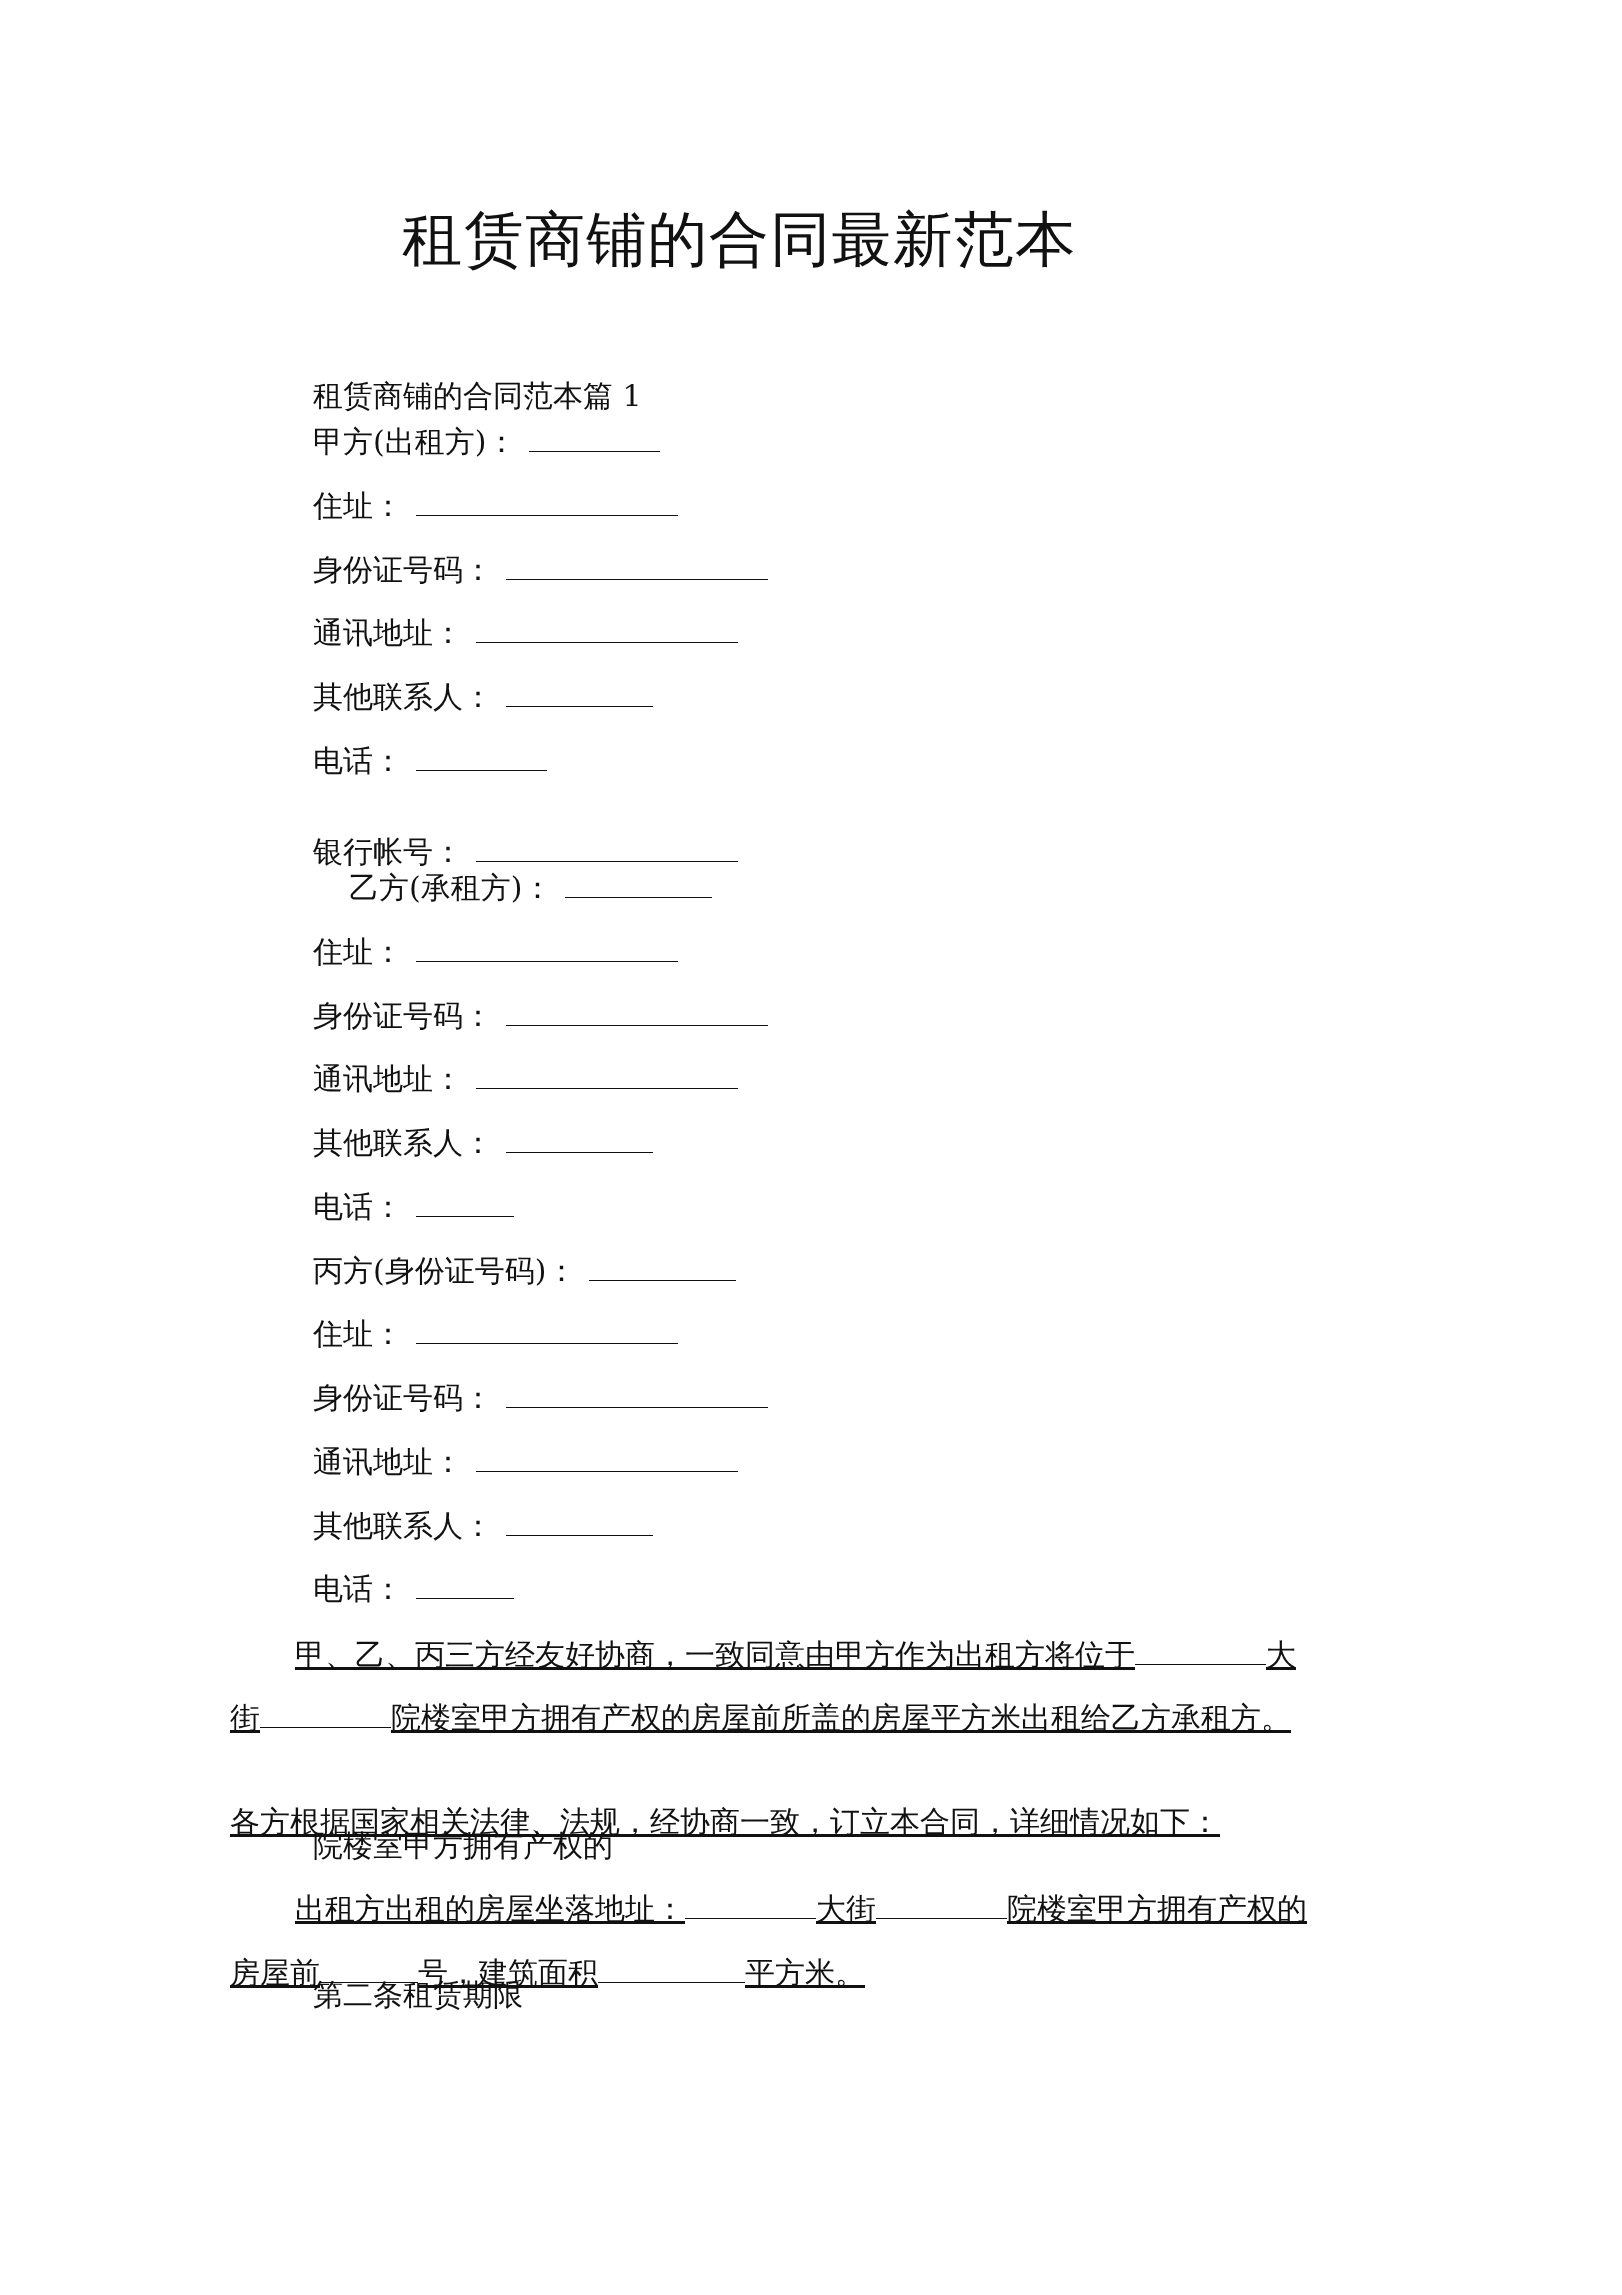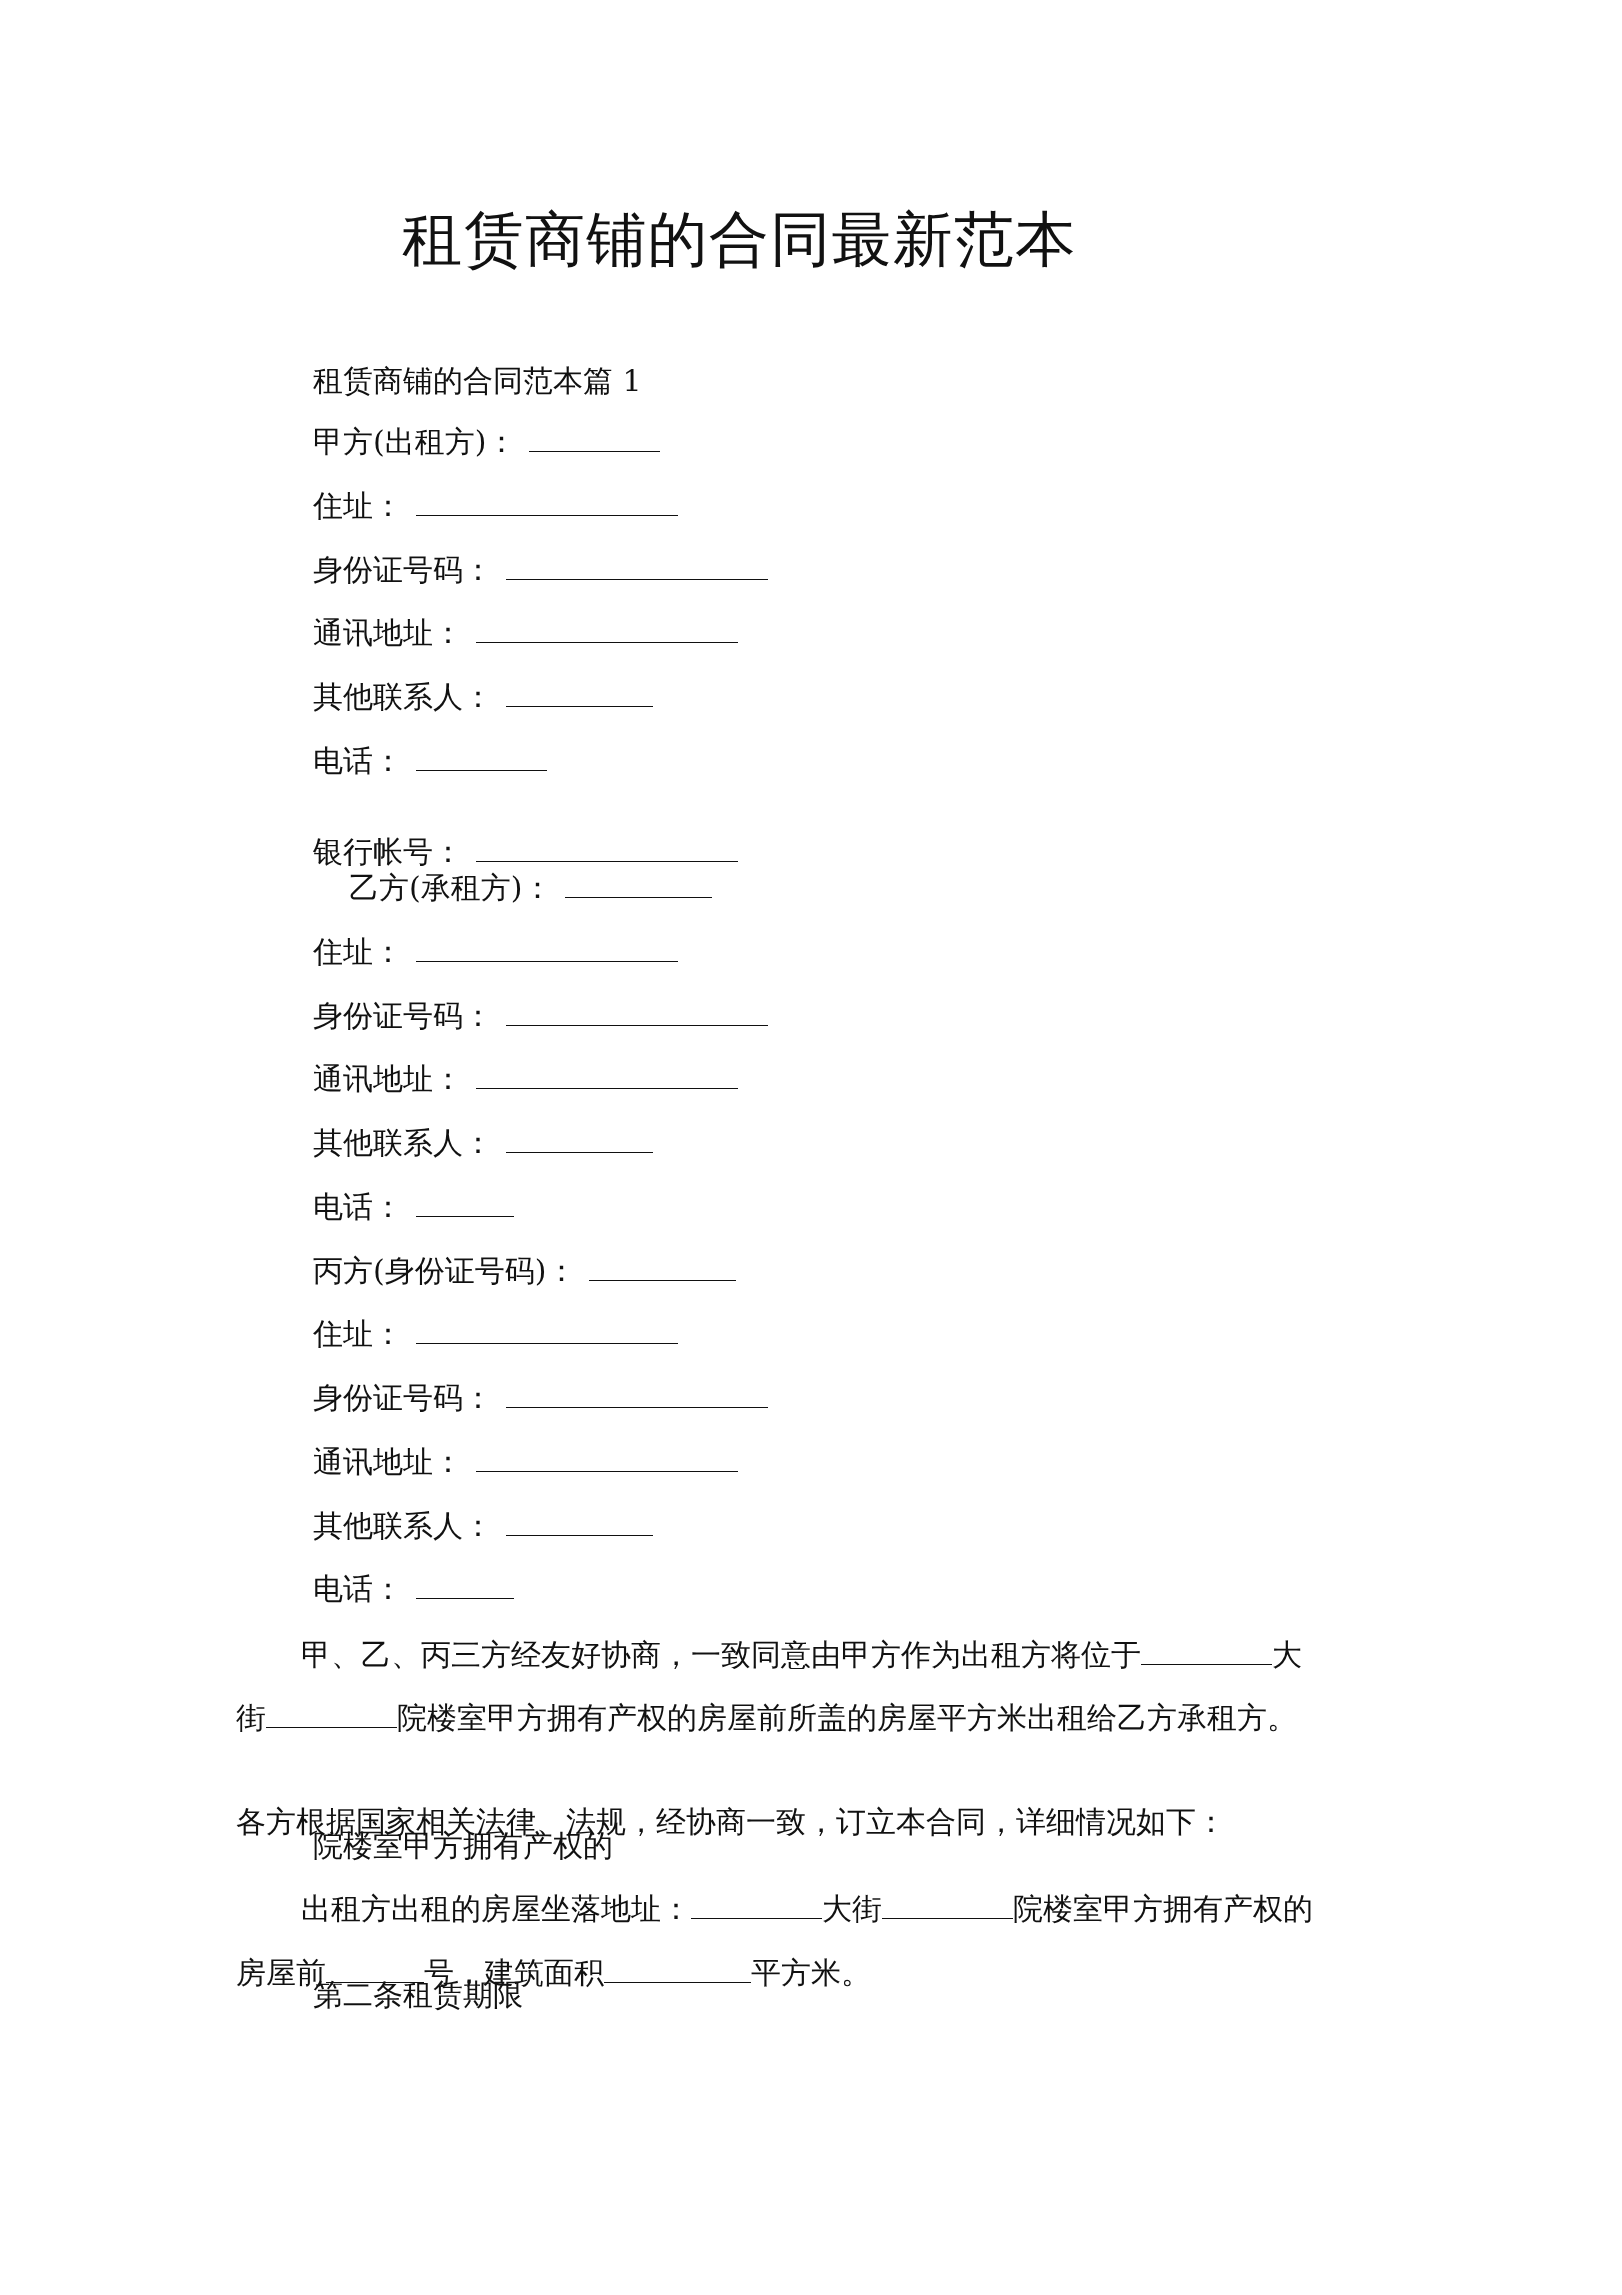--- a/index.html
+++ b/index.html
@@ -3,29 +3,29 @@
 <meta charset="utf-8">
 <style>
   html, body { margin: 0; padding: 0; background: #ffffff; }
   body { width: 1623px; height: 2295px; position: relative; overflow: hidden;
          font-family: "DejaVu Serif", "Liberation Serif", serif; color: #111; }
   .title { position: absolute; left: 0; width: 1479px; top: 200px; text-align: center;
            font-size: 60px; line-height: 79px; letter-spacing: 1.3px; }
   .line { position: absolute; left: 313px; font-size: 30px; line-height: 39px; white-space: nowrap; }
   .blank { display: inline-block; border-bottom: 1.3px solid #111; height: 26px; vertical-align: baseline; margin-left: 13px; }
   .blank.inline { margin-left: 0; }
-  .para { position: absolute; left: 236px; width: 1152px; font-size: 30px; line-height: 39px; white-space: nowrap; }
+  .para { position: absolute; left: 230px; width: 1152px; font-size: 30px; line-height: 39px; white-space: nowrap; text-decoration: underline; }
   .indent { padding-left: 65px; }
 </style>
 </head>
 <body>
 
 <div class="title">租赁商铺的合同最新范本</div>
 
-<div class="line" style="top:361px;">租赁商铺的合同范本篇 1</div>
+<div class="line" style="top:376px;">租赁商铺的合同范本篇 1</div>
 
 <div id="fields">
     <div class="line" style="top: 422px;"><span>甲方(出租方)：</span><span class="blank" style="width: 131px;"></span></div>
     <div class="line" style="top: 486px;"><span>住址：</span><span class="blank" style="width: 262px;"></span></div>
     <div class="line" style="top: 550px;"><span>身份证号码：</span><span class="blank" style="width: 262px;"></span></div>
     <div class="line" style="top: 613px;"><span>通讯地址：</span><span class="blank" style="width: 262px;"></span></div>
     <div class="line" style="top: 677px;"><span>其他联系人：</span><span class="blank" style="width: 147px;"></span></div>
     <div class="line" style="top: 741px;"><span>电话：</span><span class="blank" style="width: 131px;"></span></div>
     <div class="line" style="top: 804px; margin-top: 28px;"><span>银行帐号：</span><span class="blank" style="width: 262px;"></span></div>
     <div class="line" style="top: 868px; margin-left: 36px;"><span>乙方(承租方)：</span><span class="blank" style="width: 147px;"></span></div>

